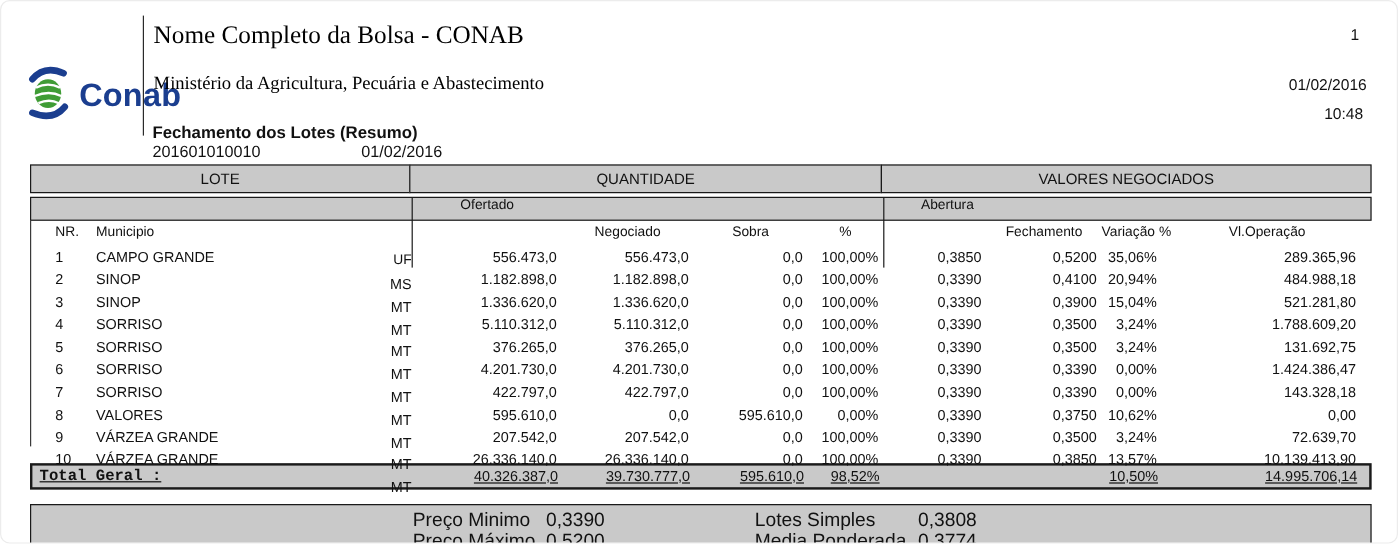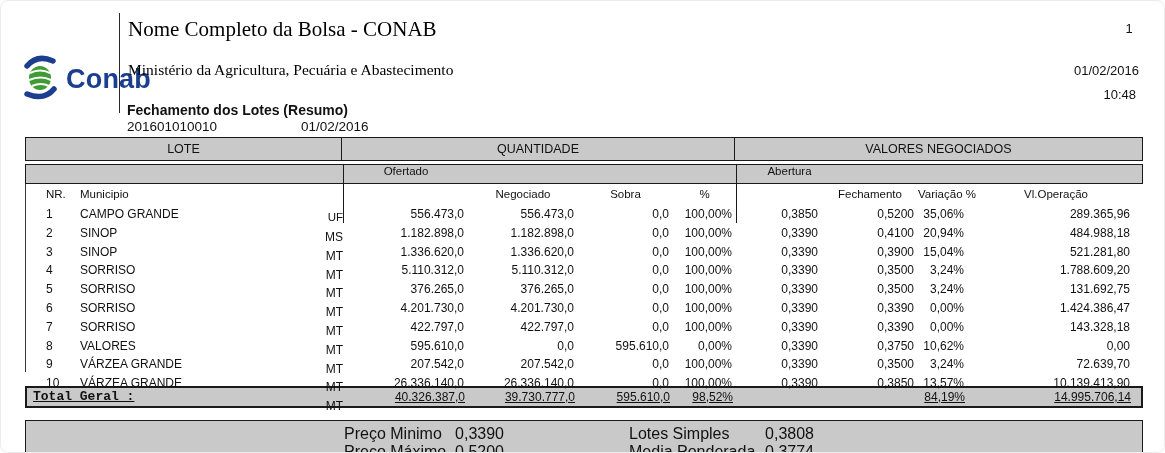--- a/index.html
+++ b/index.html
@@ -261,21 +261,21 @@
     </div>
 
   <div class="grid total-row">
     <span class="cell total-label">Total Geral :</span>
     <span class="cell c3">40.326.387,0</span>
     <span class="cell c4">39.730.777,0</span>
     <span class="cell c5">595.610,0</span>
     <span class="cell c6">98,52%</span>
     <span class="cell c7"></span>
     <span class="cell c8"></span>
-    <span class="cell c9">84,19%</span>
+    <span class="cell c9">10,50%</span>
     <span class="cell c10">14.995.706,14</span>
   </div>
 
   <div class="summary-band">
     <span class="sline s-l1a">Preço Minimo</span>
     <span class="sline s-v1a">0,3390</span>
     <span class="sline s-l2a">Lotes Simples</span>
     <span class="sline s-v2a">0,3808</span>
     <span class="sline s-l1b">Preço Máximo</span>
     <span class="sline s-v1b">0,5200</span>

